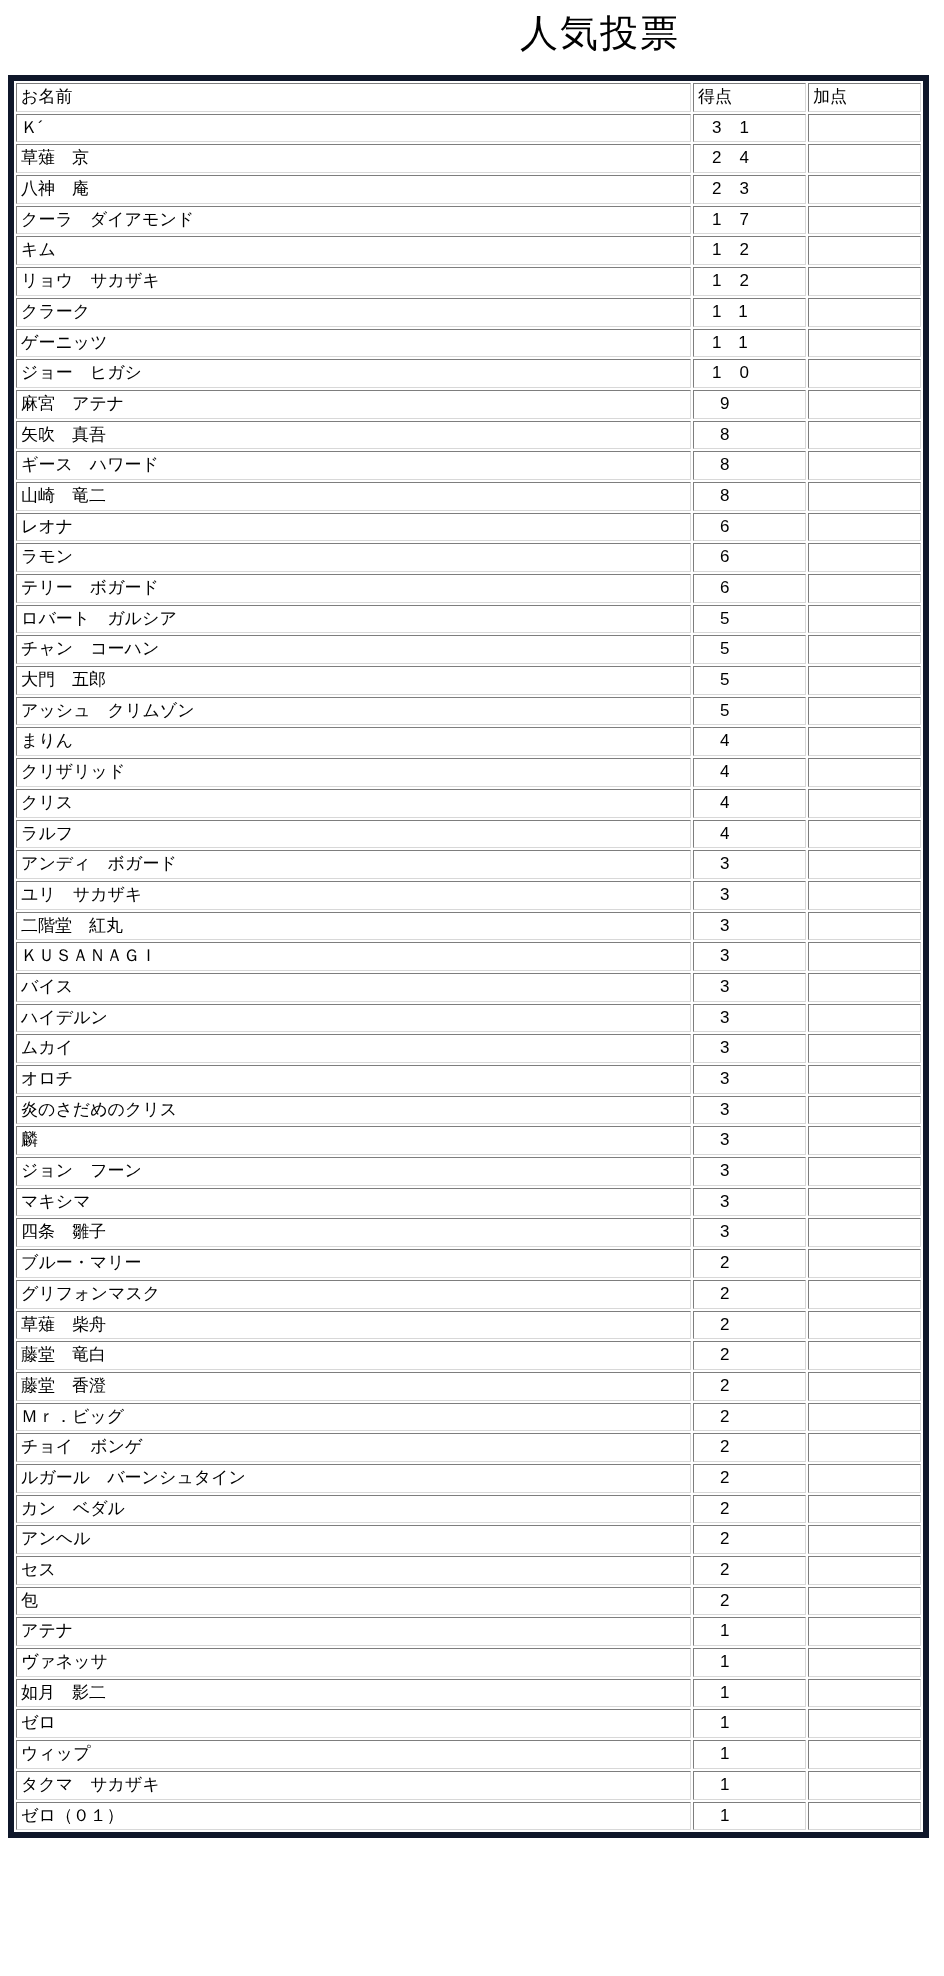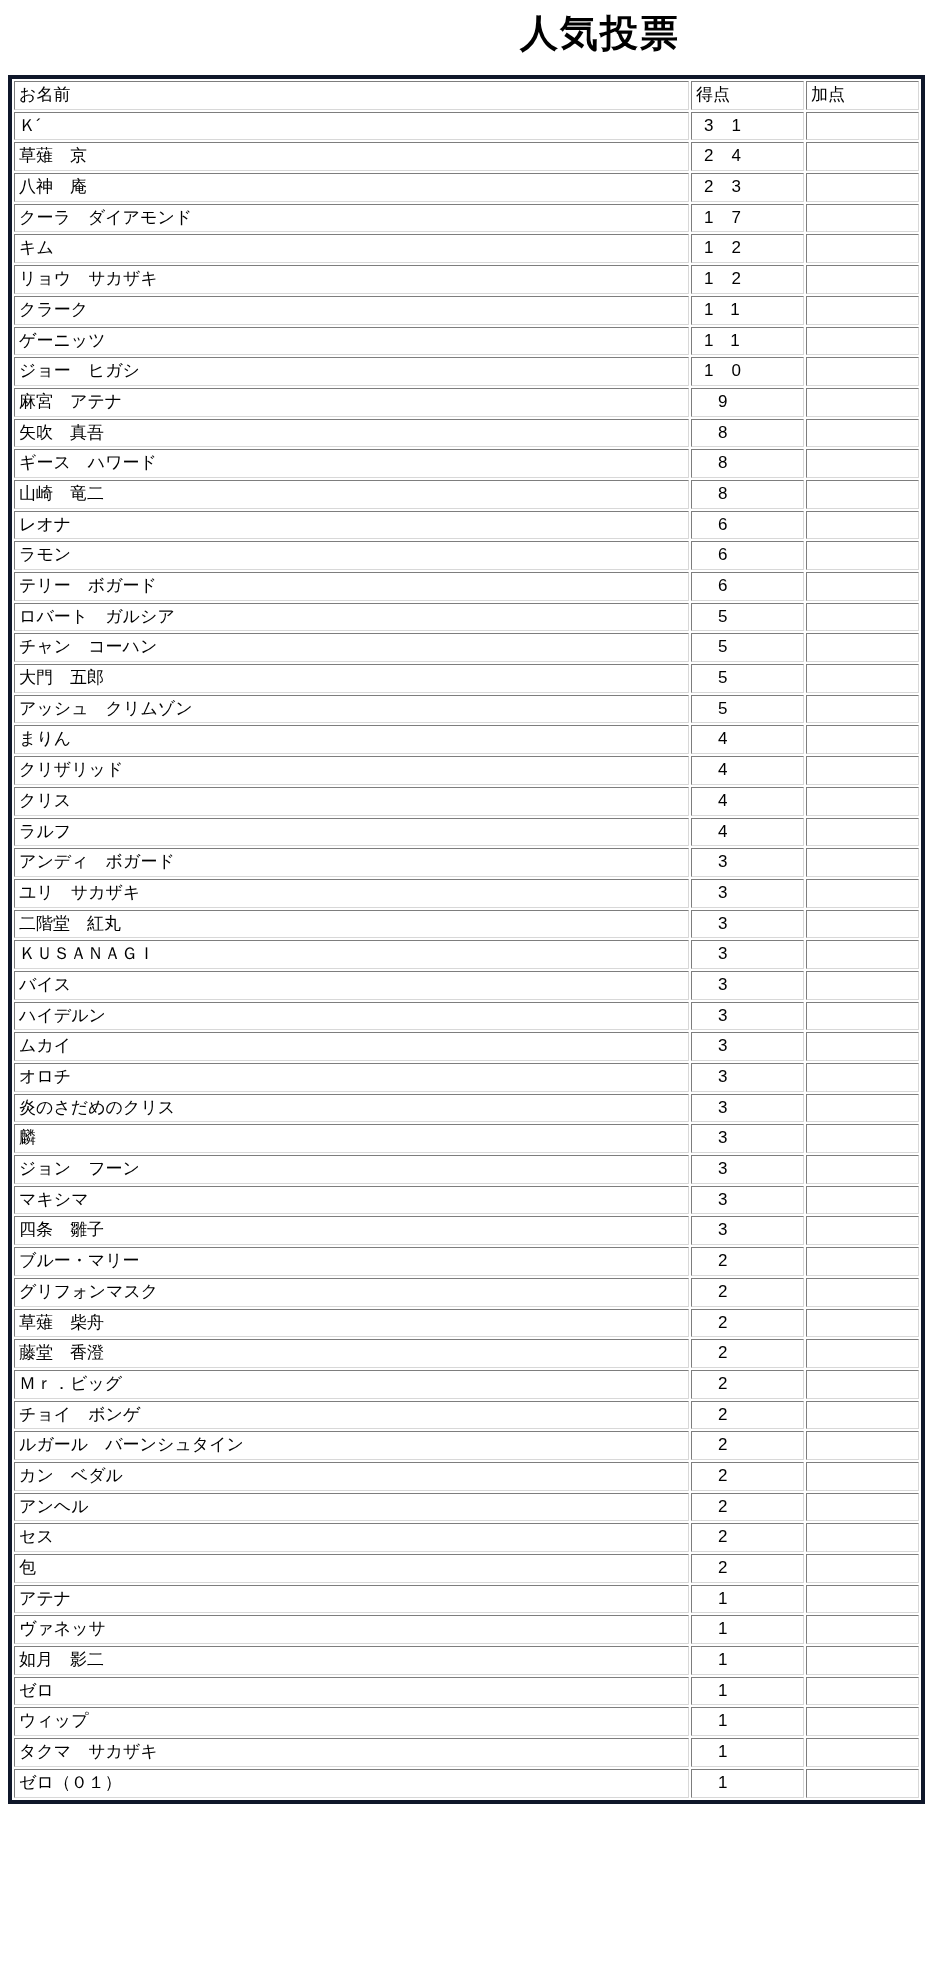--- a/index.html
+++ b/index.html
@@ -13,27 +13,27 @@
     font-family: "Liberation Sans", "DejaVu Sans", sans-serif;
     color: #000000;
     overflow: hidden;
   }
   .title {
     margin: 12px 0 0 520px;
     font-size: 38px;
     line-height: 43px;
     letter-spacing: 2px;
     white-space: nowrap;
-    font-weight: bold;
+    font-weight: normal;
   }
   table.vote {
     margin: 20px 0 0 8px;
     border-collapse: separate;
     border-spacing: 2px;
-    border: 4px solid #0f172a;
+    border: 6px solid #0f172a;
     table-layout: fixed;
     width: 913px;
     box-sizing: border-box;
     background: #ffffff;
   }
   col.c-name  { width: 675px; }
   col.c-score { width: 113px; }
   col.c-bonus { width: 113px; }
   th, td {
     border: 1px solid;
@@ -44,21 +44,21 @@
     font-weight: normal;
     text-align: left;
     vertical-align: middle;
     white-space: nowrap;
     overflow: hidden;
     line-height: 1.1;
     background: #ffffff;
   }
   td.score {
     letter-spacing: 18px;
-    padding-left: 12px;
+    padding-left: 18px;
   }
   td.score.single {
     padding-left: 26px;
   }
 </style>
 </head>
 <body>
 
 <div class="title">人気投票</div>
 
@@ -270,20 +270,25 @@
         <td>グリフォンマスク</td>
         <td class="score single">2</td>
         <td></td>
       </tr>
       <tr>
         <td>草薙　柴舟</td>
         <td class="score single">2</td>
         <td></td>
       </tr>
       <tr>
+        <td>藤堂　竜白</td>
+        <td class="score single">2</td>
+        <td></td>
+      </tr>
+      <tr>
         <td>藤堂　香澄</td>
         <td class="score single">2</td>
         <td></td>
       </tr>
       <tr>
         <td>Ｍｒ．ビッグ</td>
         <td class="score single">2</td>
         <td></td>
       </tr>
       <tr>

